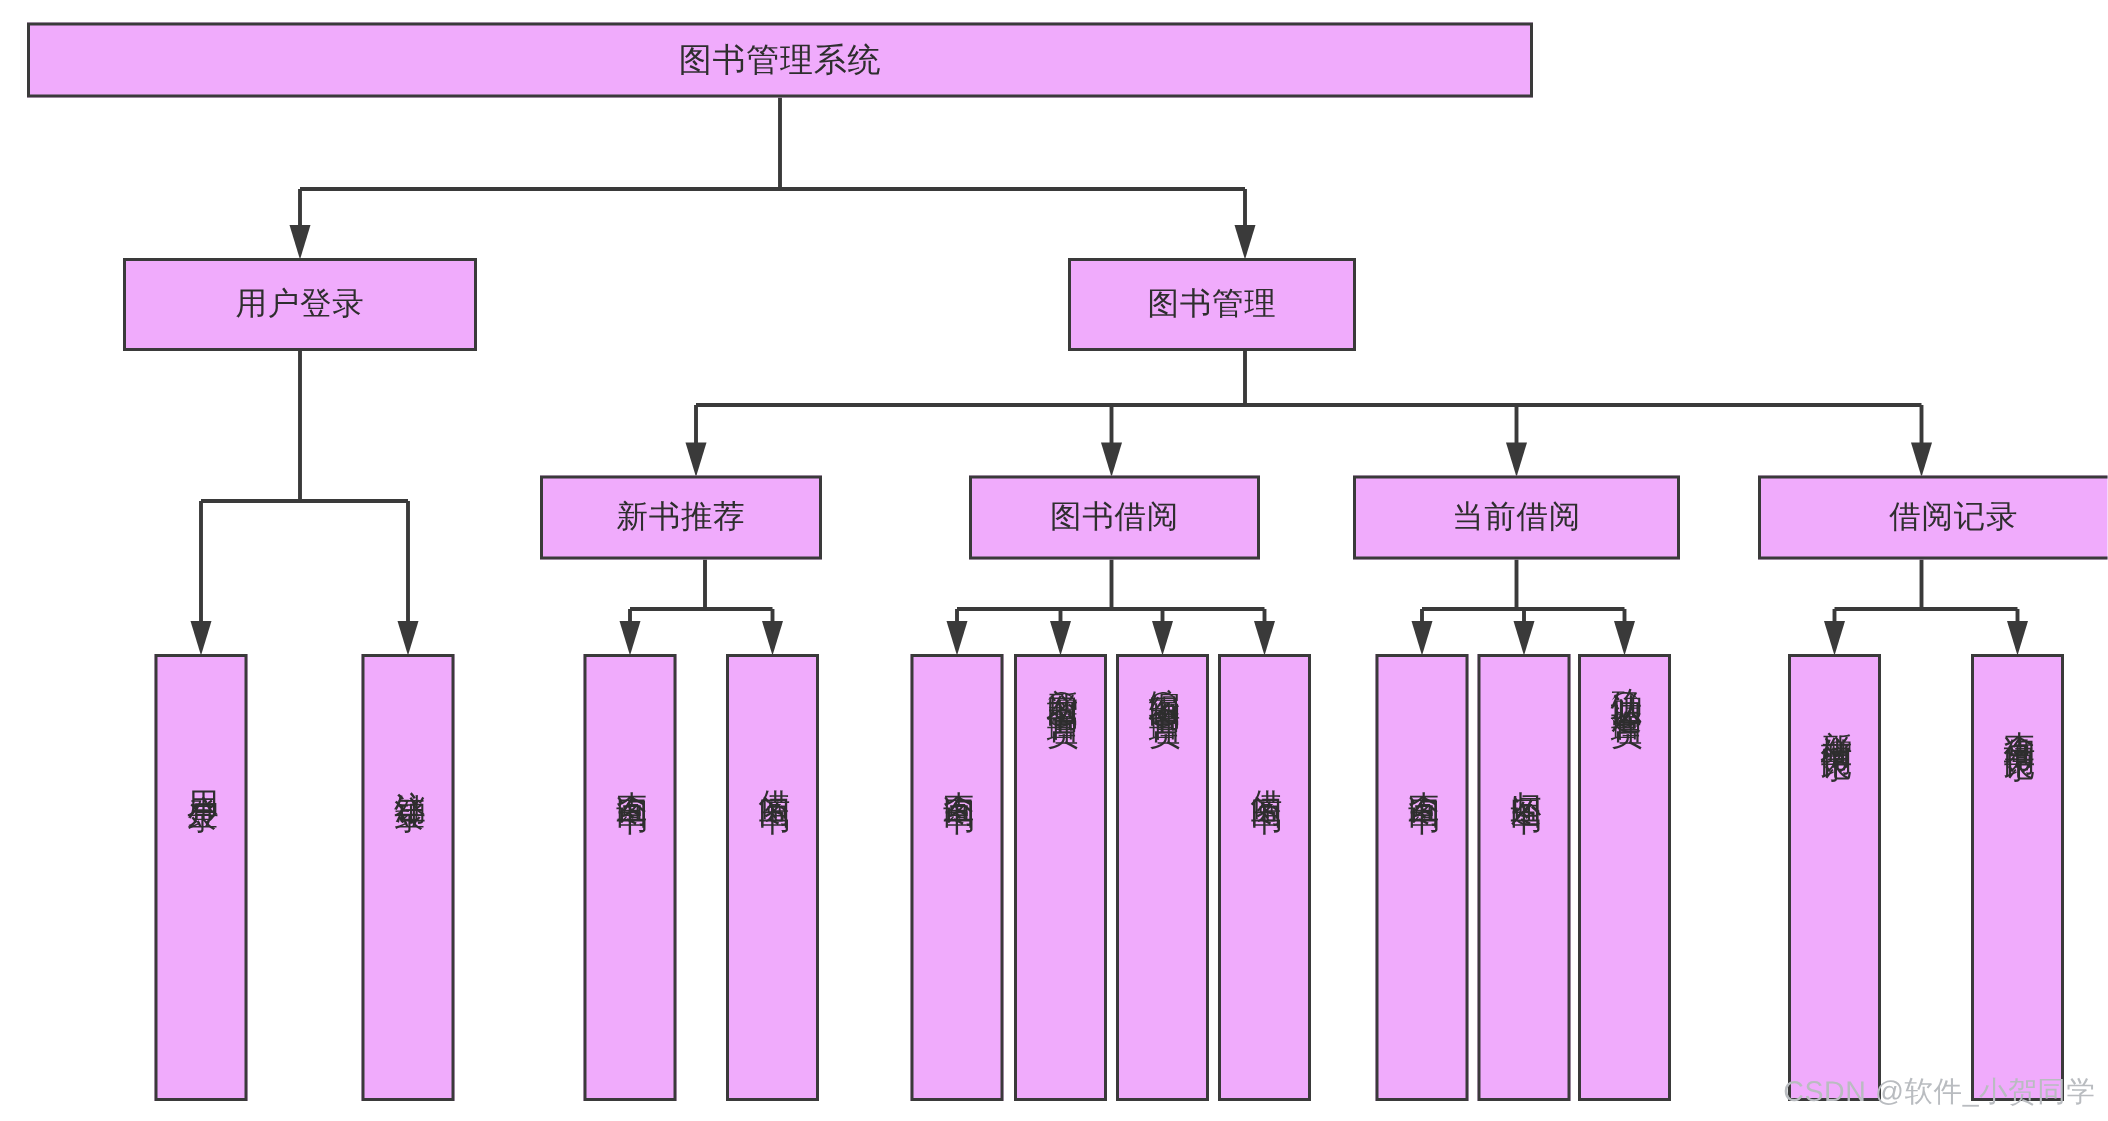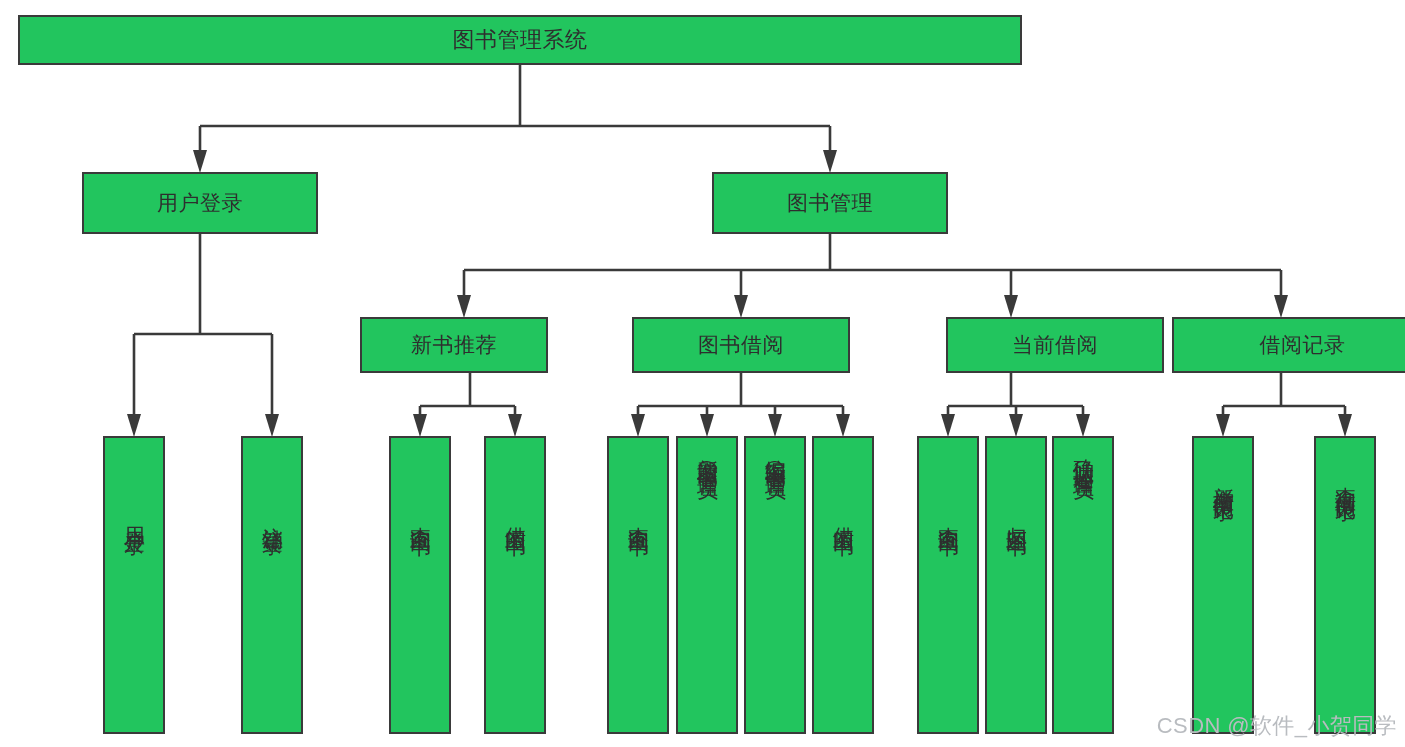--- a/index.html
+++ b/index.html
@@ -22,21 +22,21 @@
   svg#edges {
     position: absolute;
     left: 0;
     top: 0;
     width: 1405px;
     height: 747px;
   }
   .node {
     position: absolute;
     box-sizing: border-box;
-    background: #22c55e;
+    background: #f0abfc;
     border: 2px solid #3a3a3a;
     display: flex;
     align-items: center;
     justify-content: center;
     overflow: hidden;
   }
   .node .label {
     color: #2e2e2e;
     font-size: 21px;
     line-height: 1.18;
@@ -60,21 +60,21 @@
     margin-top: 0;
   }
   .node.title .label {
     font-size: 22px;
   }
   #watermark {
     position: absolute;
     right: 8px;
     bottom: 6px;
     color: #b9bcc0;
-    font-size: 22px;
+    font-size: 19px;
     letter-spacing: 0.4px;
     user-select: none;
     white-space: nowrap;
   }
 </style>
 </head>
 <body>
 
 <div id="diagram-root">
 
@@ -156,31 +156,31 @@
     </g>
   </svg>
 
   <div class="node title" style="left:18px; top:15px; width:1004px; height:50px;">
     <span class="label">图书管理系统</span>
   </div>
 
   <div class="node" style="left:82px; top:172px; width:236px; height:62px;">
     <span class="label">用户登录</span>
   </div>
-  <div class="node" style="left:712px; top:172px; width:236px; height:62px;">
+  <div class="node" style="left:712px; top:172px; width:192px; height:62px;">
     <span class="label">图书管理</span>
   </div>
 
   <div class="node" style="left:360px; top:317px; width:188px; height:56px;">
     <span class="label">新书推荐</span>
   </div>
-  <div class="node" style="left:632px; top:317px; width:218px; height:56px;text-align:center;">
+  <div class="node" style="left:646px; top:317px; width:194px; height:56px;text-align:center;">
     <span class="label">图书借阅</span>
   </div>
-  <div class="node" style="left:902px; top:317px; width:218px; height:56px;margin-left:44px;">
+  <div class="node" style="left:902px; top:317px; width:218px; height:56px;">
     <span class="label">当前借阅</span>
   </div>
   <div class="node" style="left:1172px; top:317px; width:261px; height:56px;">
     <span class="label">借阅记录</span>
   </div>
 
   <div class="node vertical mid" style="left:103px; top:436px; width:62px; height:298px; padding-top:72px;">
     <span class="label">用户登录</span>
   </div>
   <div class="node vertical mid" style="left:241px; top:436px; width:62px; height:298px; padding-top:72px;">

